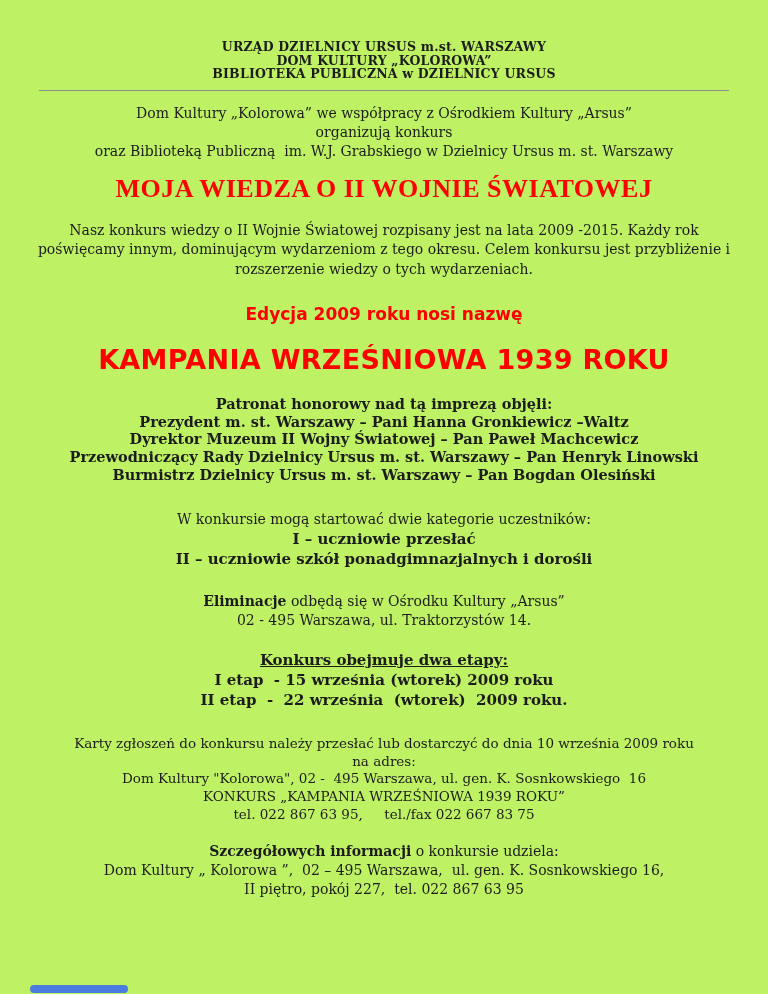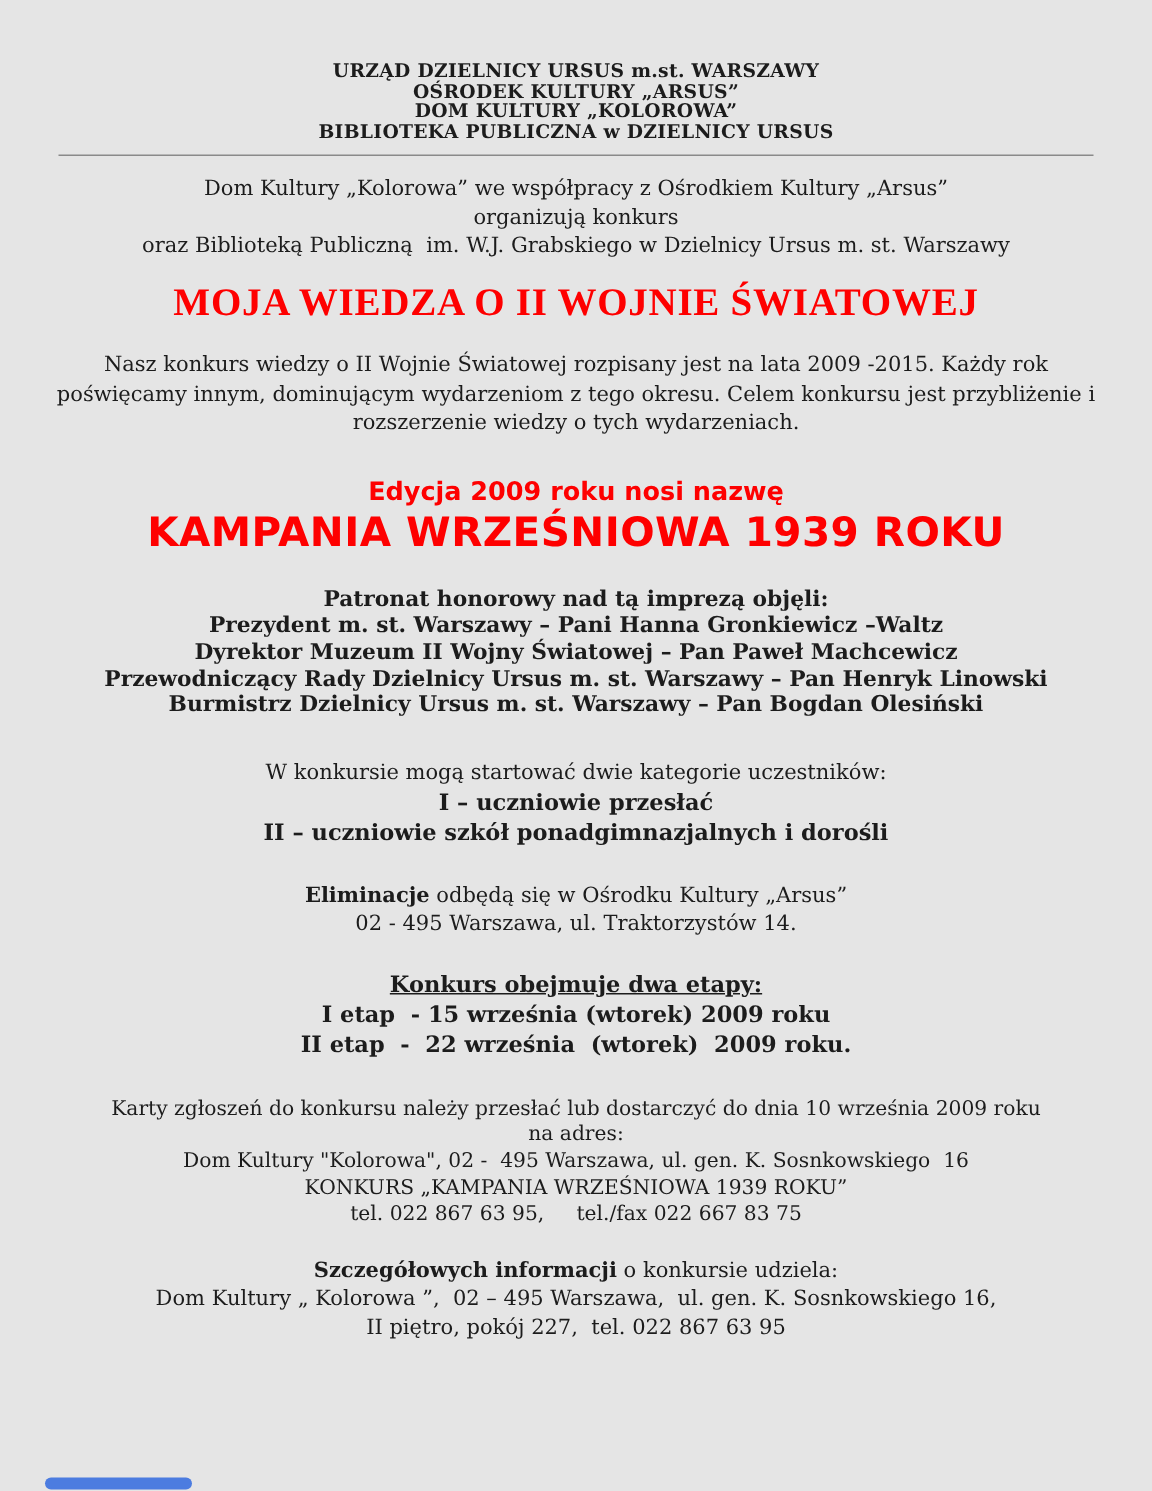--- a/index.html
+++ b/index.html
@@ -1,21 +1,21 @@
 <!DOCTYPE html>
 <html lang="pl"><head>
 <meta charset="utf-8">
 <style>
   html, body { margin: 0; padding: 0; background: #ffffff; }
   .page {
     position: relative;
     width: 768px;
     height: 994px;
     margin: 0 auto;
-    background: #e5e5e5;
+    background: #bef264;
     font-family: "DejaVu Serif", serif;
     color: #1c1c1c;
     text-align: center;
     overflow: hidden;
   }
   .ln { white-space: pre-wrap; }
 
   .hdr {
     padding-top: 40px;
     font-weight: bold;
@@ -50,21 +50,21 @@
     line-height: 19.5px;
   }
   .ed-sub {
     margin-top: 25px;
     color: #fe0000;
     font-family: "DejaVu Sans", sans-serif;
     font-weight: bold;
     font-size: 17px;
   }
   .ed-title {
-    margin-top: 2px;
+    margin-top: 20px;
     color: #fe0000;
     font-family: "DejaVu Sans", sans-serif;
     font-weight: bold;
     font-size: 27px;
     letter-spacing: 0.3px;
   }
   .patron {
     margin-top: 20px;
     font-weight: bold;
     font-size: 14.5px;
@@ -96,21 +96,20 @@
     background: #4c7ce0;
   }
 </style>
 </head>
 <body>
 
 <div class="page">
 
   <div class="hdr">
     <div class="ln">URZĄD DZIELNICY URSUS m.st. WARSZAWY</div>
-    <div class="ln">OŚRODEK KULTURY „ARSUS”</div>
     <div class="ln">DOM KULTURY „KOLOROWA”</div>
     <div class="ln">BIBLIOTEKA PUBLICZNA w DZIELNICY URSUS</div>
   </div>
 
   <hr class="rule">
 
   <div class="intro">
     <div class="ln">Dom Kultury „Kolorowa” we współpracy z Ośrodkiem Kultury „Arsus”</div>
     <div class="ln">organizują konkurs</div>
     <div class="ln">oraz Biblioteką Publiczną  im. W.J. Grabskiego w Dzielnicy Ursus m. st. Warszawy</div>

